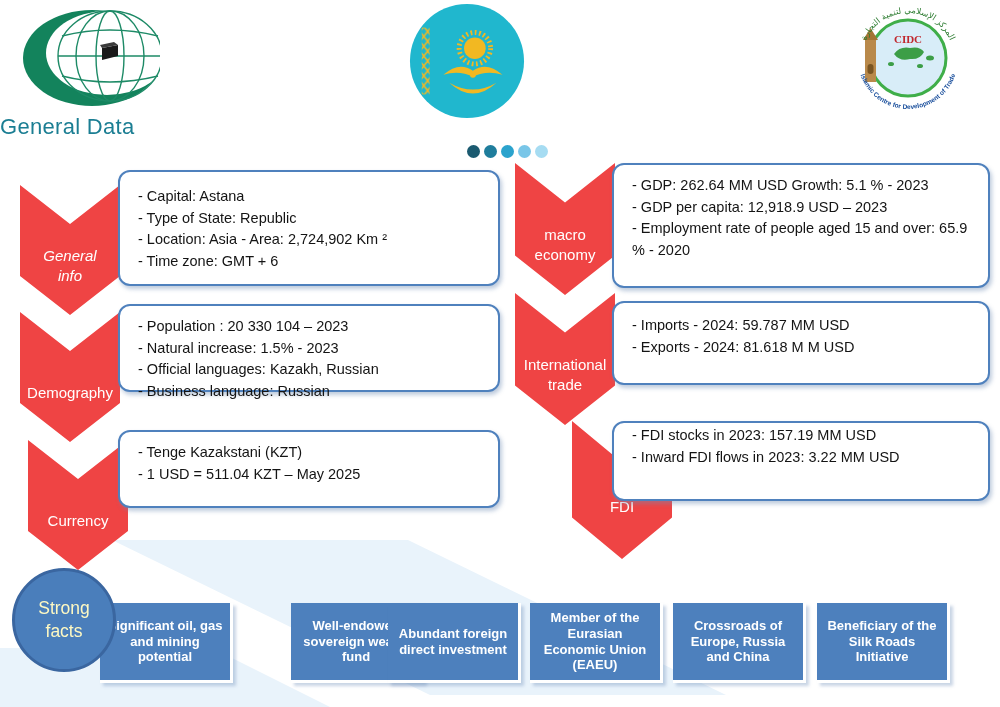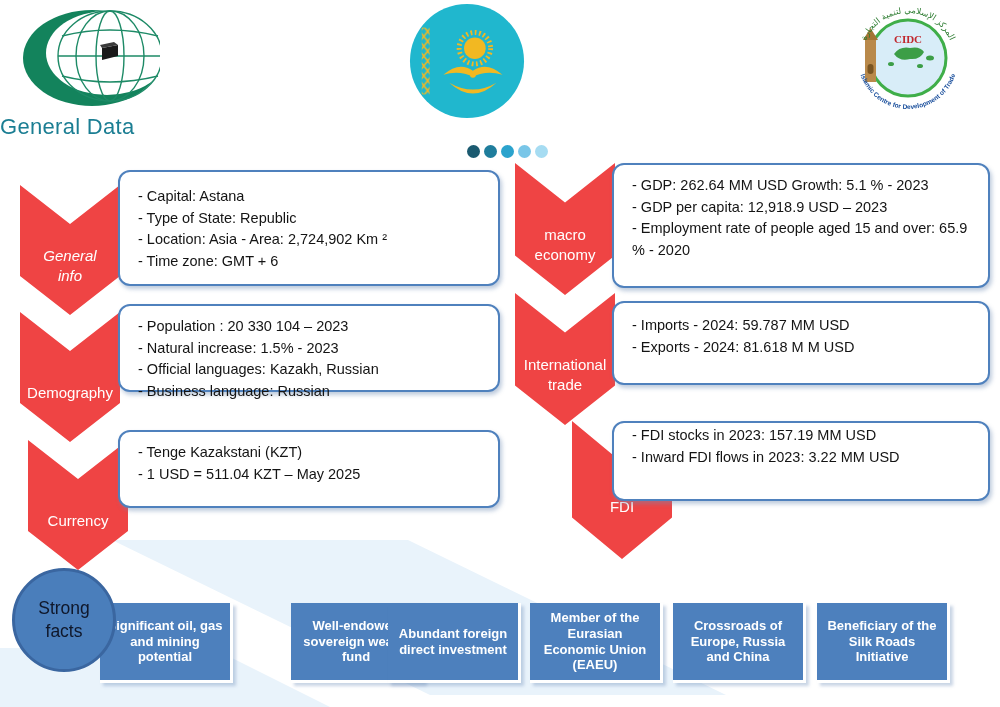--- a/index.html
+++ b/index.html
@@ -45,21 +45,21 @@
   .bl2{left:118px;top:304px;width:382px;height:88px;}
   .bl3{left:118px;top:430px;width:382px;height:78px;}
   .br1{left:612px;top:163px;width:378px;height:125px;}
   .br2{left:612px;top:301px;width:378px;height:84px;padding-top:12px;}
   .br3{left:612px;top:421px;width:378px;height:80px;padding-top:2px;}
 
   
   .circle{position:absolute;left:12px;top:568px;width:104px;height:104px;
           border-radius:50%;background:#4a7ebb;border:3px solid #3a66a0;
           display:flex;align-items:center;justify-content:center;text-align:center;
-          color:#0f172a;font-size:17.5px;line-height:1.3;box-sizing:border-box;
+          color:#fef9c3;font-size:17.5px;line-height:1.3;box-sizing:border-box;
           z-index:5;white-space:pre-line;}
   .factbox{position:absolute;top:603px;width:133px;height:80px;background:#4d80bd;
            color:#fff;display:flex;align-items:center;justify-content:center;
            text-align:center;font-weight:bold;font-size:13px;line-height:1.22;
            padding:2px 5px;box-sizing:border-box;z-index:2;
            border-right:3px solid #fff;border-bottom:3px solid #fff;
            box-shadow:3px 3px 3px rgba(120,150,190,.4);}
   .f1{left:100px;} .f2{left:245px;margin-left:46px;} .f3{left:388px;}
   .f4{left:530px;} .f5{left:673px;} .f6{left:817px;}
 </style>

